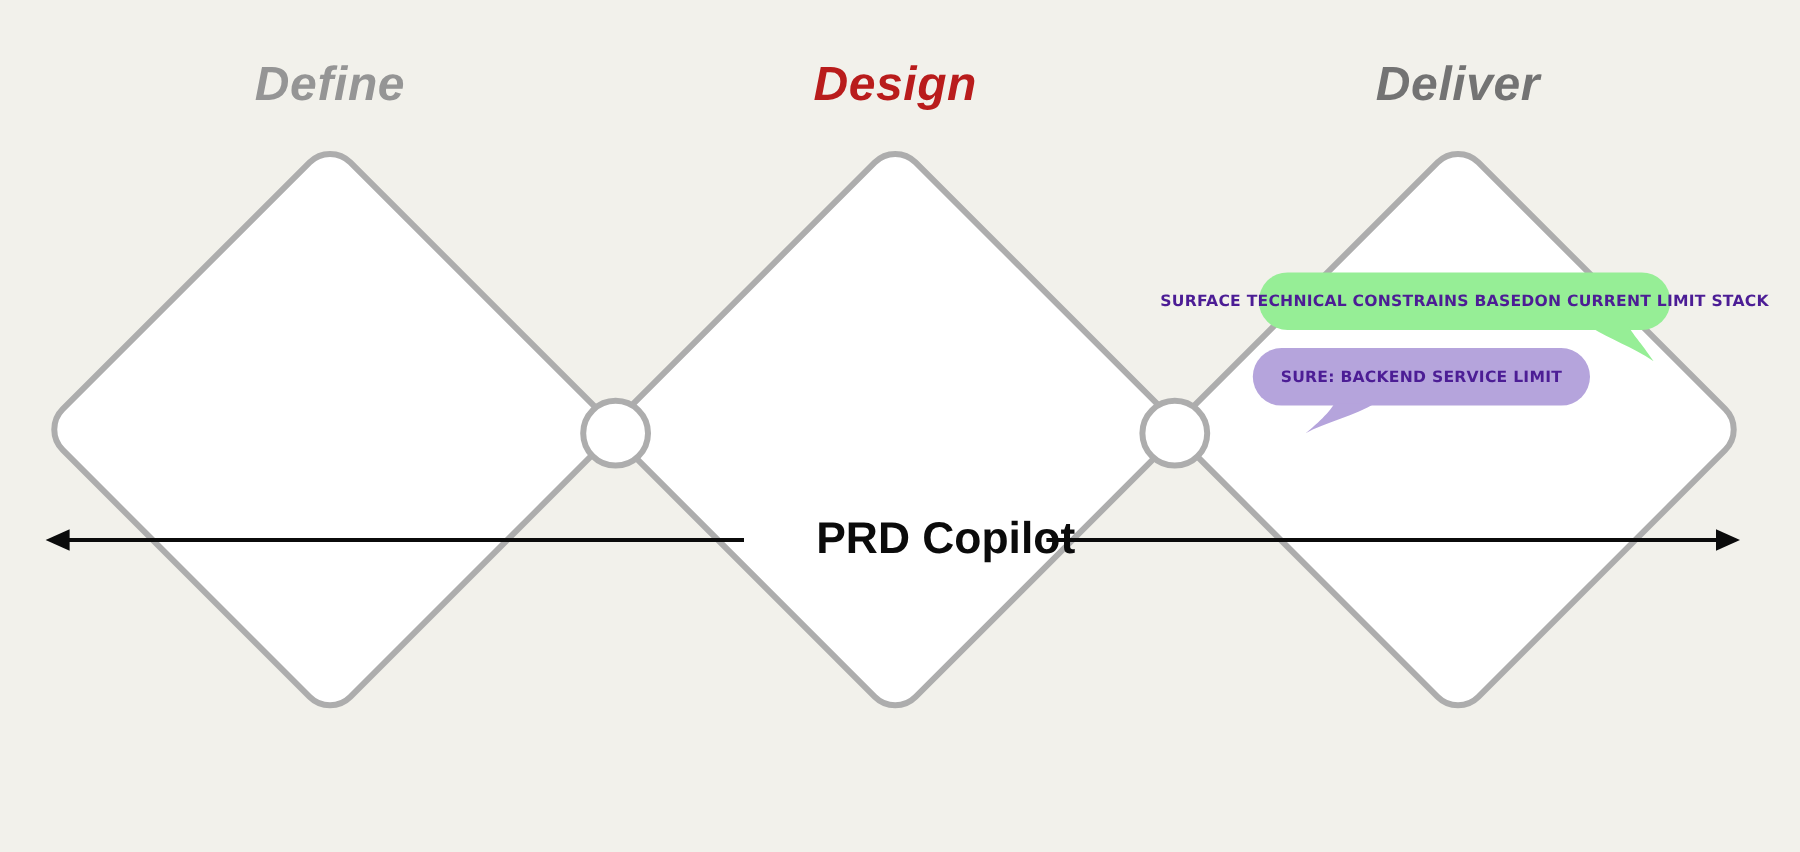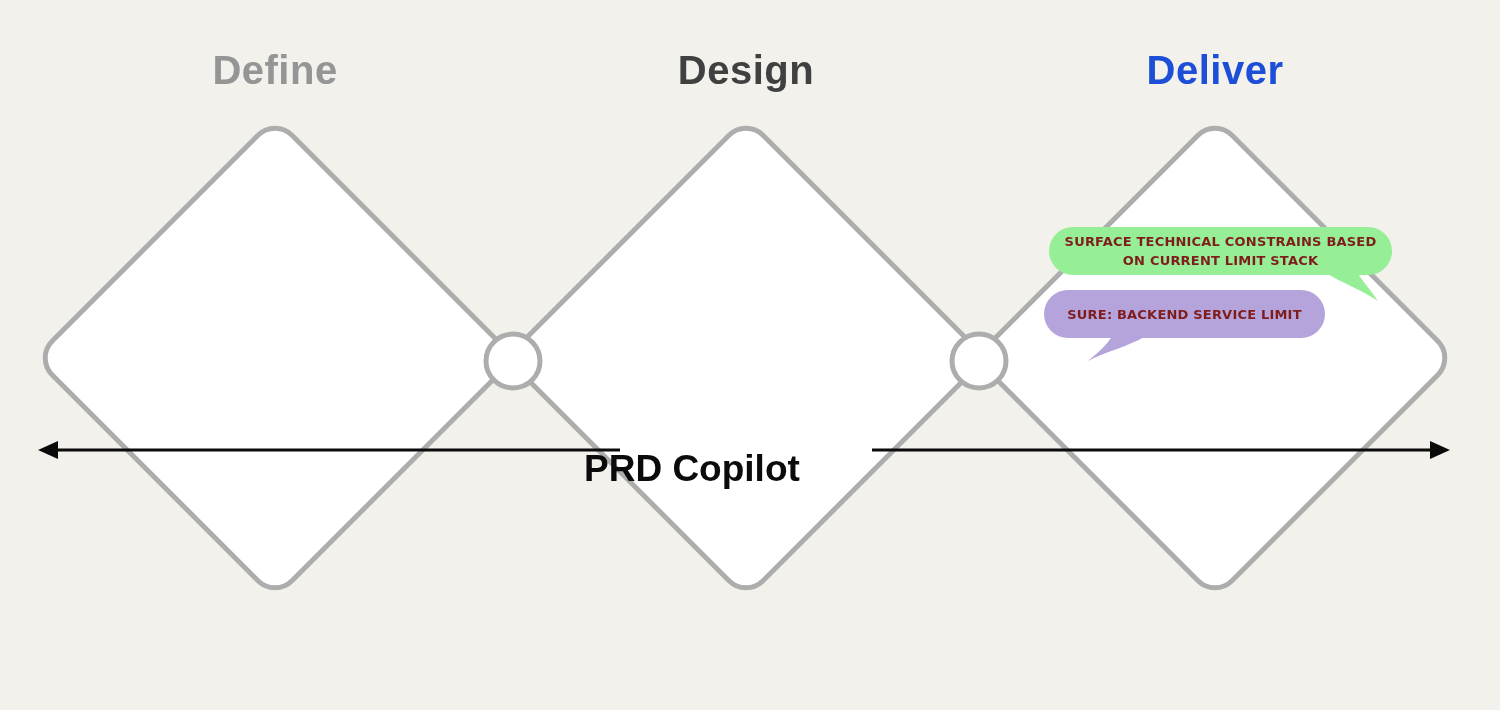--- a/index.html
+++ b/index.html
@@ -9,38 +9,38 @@
     background:#F2F1EB;
     overflow:hidden;
     font-family:"Liberation Sans", sans-serif;
   }
   .diagram-svg{position:absolute;left:0;top:0;}
   .stage-label{
     position:absolute;top:46px;width:400px;
     text-align:center;
     font-size:40px;font-weight:700;letter-spacing:.5px;
     line-height:1.2;
+    font-style:italic;
   }
   .stage-define{left:75px;}
   .stage-design{left:546px;}
   .stage-deliver{left:1015px;}
   .axis-label{
-    position:absolute;top:427px;left:584px;width:300px;
-    text-align:left;
+    position:absolute;top:427px;left:596px;width:300px;
+    text-align:right;
     font-size:37px;font-weight:700;color:#0b0b0b;
     line-height:1.2;
-    margin-top:20px;
   }
   .bubble{
     position:absolute;
-    display:flex;flex-direction:column;justify-content:center;align-items:center;
+    display:flex;flex-direction:row;justify-content:center;align-items:center;
     border-radius:24px;
     font-family:"DejaVu Sans", sans-serif;
     font-weight:700;font-size:13px;line-height:19px;
-    color:#7f1d1d;text-align:center;white-space:nowrap;
+    color:#4c1d95;text-align:center;white-space:nowrap;
     letter-spacing:.2px;
   }
   .bubble-user{left:1049px;top:227px;width:343px;height:48px;}
   .bubble-assistant{left:1044px;top:290px;width:281px;height:48px;}
   .bubble .tail{position:absolute;top:calc(100% - 2px);}
   .bubble-user .tail{right:8px;}
   .bubble-assistant .tail{left:38px;}
   .bubble-line{display:block;}
 </style>
 </head>
@@ -61,22 +61,22 @@
 
     <g fill="#0B0B0B" stroke="#0B0B0B">
       <line x1="52" y1="450" x2="620" y2="450" stroke-width="3.2"></line>
       <line x1="872" y1="450" x2="1436" y2="450" stroke-width="3.2"></line>
       <polygon points="38,450 58,441 58,459" stroke="none"></polygon>
       <polygon points="1450,450 1430,441 1430,459" stroke="none"></polygon>
     </g>
   </svg>
 
   <div class="stage-label stage-define" style="color: rgb(149, 149, 149);">Define</div>
-  <div class="stage-label stage-design" style="color: #404040;">Design</div>
-  <div class="stage-label stage-deliver" style="color: #1d4ed8;">Deliver</div>
+  <div class="stage-label stage-design" style="color: #b91c1c;">Design</div>
+  <div class="stage-label stage-deliver" style="color: #737373;">Deliver</div>
 
   <div class="axis-label">PRD Copilot</div>
 
   <div class="bubble bubble-user" style="background: rgb(150, 238, 150);">
     <span class="bubble-line">SURFACE TECHNICAL CONSTRAINS BASED</span>
     <span class="bubble-line">ON CURRENT LIMIT STACK</span>
     <svg class="tail" width="66" height="30" viewBox="0 0 66 30">
       <path d="M8,0 C24,10 42,16 60,28 C49,12 42,5 40,0 Z" style="fill: rgb(150, 238, 150);"></path>
     </svg>
   </div>

